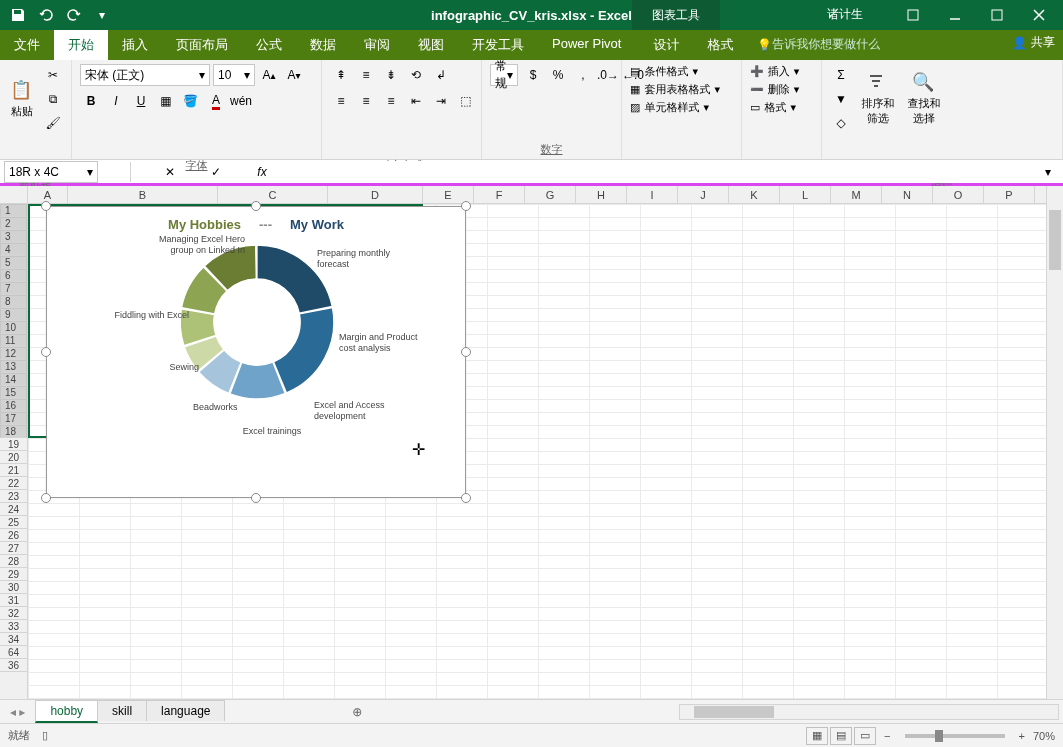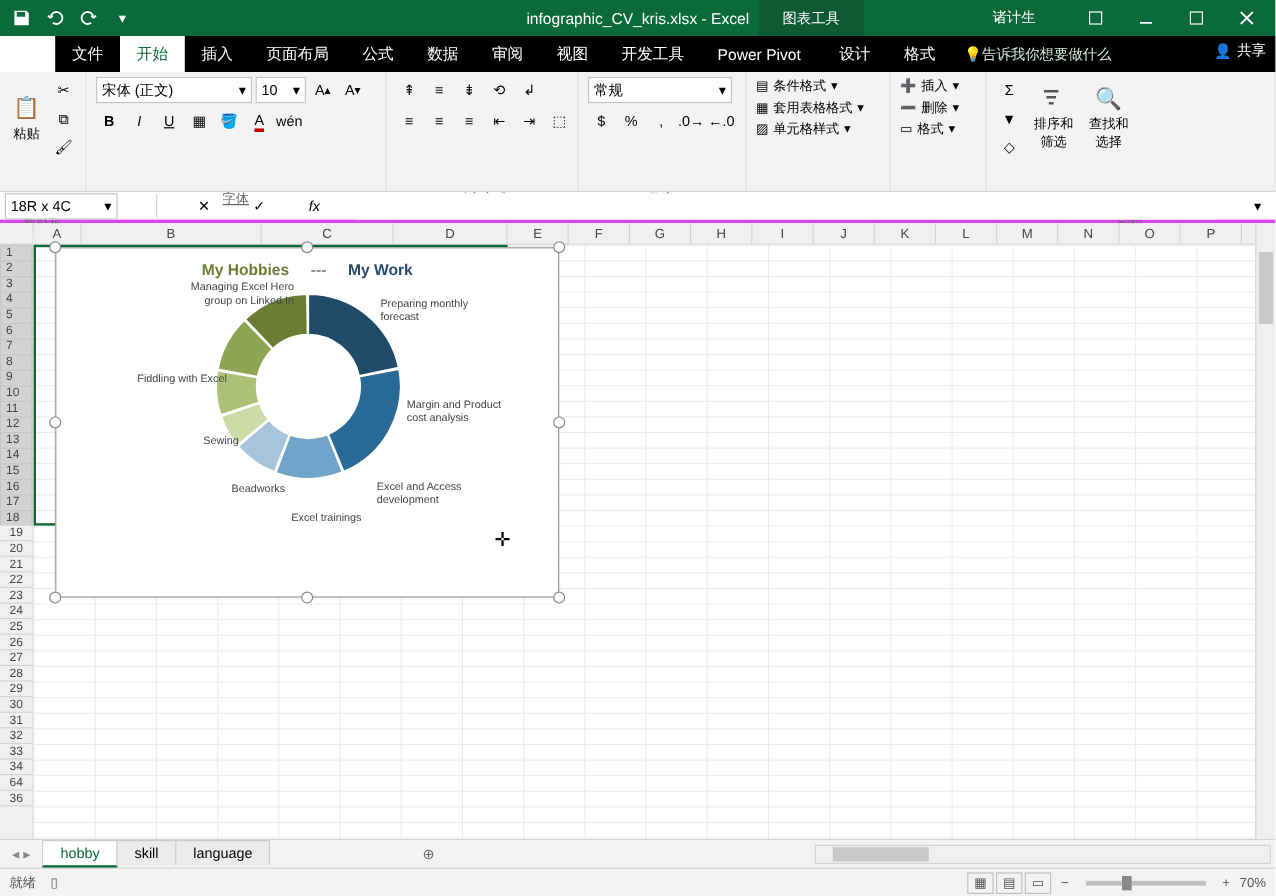--- a/index.html
+++ b/index.html
@@ -2,28 +2,28 @@
 <html><head>
 <meta charset="utf-8">
 <style>
 * { margin: 0; padding: 0; box-sizing: border-box; font-family: "Microsoft YaHei", "Segoe UI", sans-serif; }
 body { background: #fff; width: 1063px; height: 747px; overflow: hidden; font-size: 12px; }
 
 
 .titlebar { height: 30px; background: #0b6a3a; display: flex; align-items: center; color: #fff; position: relative; }
 .qat { display: flex; align-items: center; gap: 4px; padding-left: 6px; }
 .qat .qat-btn { width: 24px; height: 24px; display:flex; align-items:center; justify-content:center; color:#fff; cursor:pointer; }
-.title-center { position:absolute; left:0; right:0; text-align:center; pointer-events:none; font-size:13px; }
+.title-center { position:absolute; left:0; right:0; text-align:center; pointer-events:none; font-size:13px;font-weight:bold; }
 .title-right { margin-left:auto; display:flex; align-items:center; gap:2px; padding-right:4px; }
 .title-right .win-btn { width:40px; height:30px; display:flex; align-items:center; justify-content:center; cursor:pointer; }
 .chart-tools-hdr { position:absolute; left:632px; top:0; height:30px; background:#0d5a33; padding:0 20px; display:flex; align-items:center; font-size:12px; }
 .username { position:absolute; right:200px; top:6px; font-size:12px; }
 
 
-.tabs { height: 30px; background: #000000; display:flex; align-items:center; color:#fff; position:relative;margin-left:46px; }
+.tabs { height: 30px; background: #4d7c0f; display:flex; align-items:flex-start; color:#fff; position:relative; }
 .tab { padding: 6px 14px; font-size:13px; cursor:pointer; }
 .tab.active { background:#fff; color:#0b6a3a; }
 .tell-me { padding:6px 10px; display:flex; align-items:center; color:#cde9d9; font-size:12px; }
 .share { position:absolute; right:8px; top:4px; color:#fff; font-size:12px; display:flex; align-items:center; gap:4px; cursor:pointer; }
 
 
 .ribbon { height: 100px; background:#f3f3f3; border-bottom:1px solid #d4d4d4; display:flex; }
 .ribbon-group { border-right:1px solid #e0e0e0; padding:4px 8px 2px 8px; display:flex; flex-direction:column; justify-content:space-between;gap:44px; }
 .ribbon-group-content { display:flex; gap:6px; align-items:flex-start; flex:1; }
 .ribbon-label { text-align:center; font-size:11px; color:#666; padding-top:2px;text-decoration:underline; }
@@ -221,21 +221,21 @@
         <div class="ico-btn">≡</div>
         <div class="ico-btn">⇤</div>
         <div class="ico-btn">⇥</div>
         <div class="ico-btn">⬚</div>
       </div>
     </div>
     <div class="ribbon-label">对齐方式</div>
   </div>
 
   <div class="ribbon-group" style="width:140px">
-    <div class="ribbon-group-content" style="flex-direction:column;gap:4px">
+    <div class="ribbon-group-content" style="flex-direction:row;gap:4px">
       <div class="sel" style="width:120px">
           <span>常规</span>
           <span>▾</span>
         </div>
       <div class="row">
         <div class="ico-btn">$</div>
         <div class="ico-btn">%</div>
         <div class="ico-btn">,</div>
         <div class="ico-btn">.0→</div>
         <div class="ico-btn">←.0</div>

